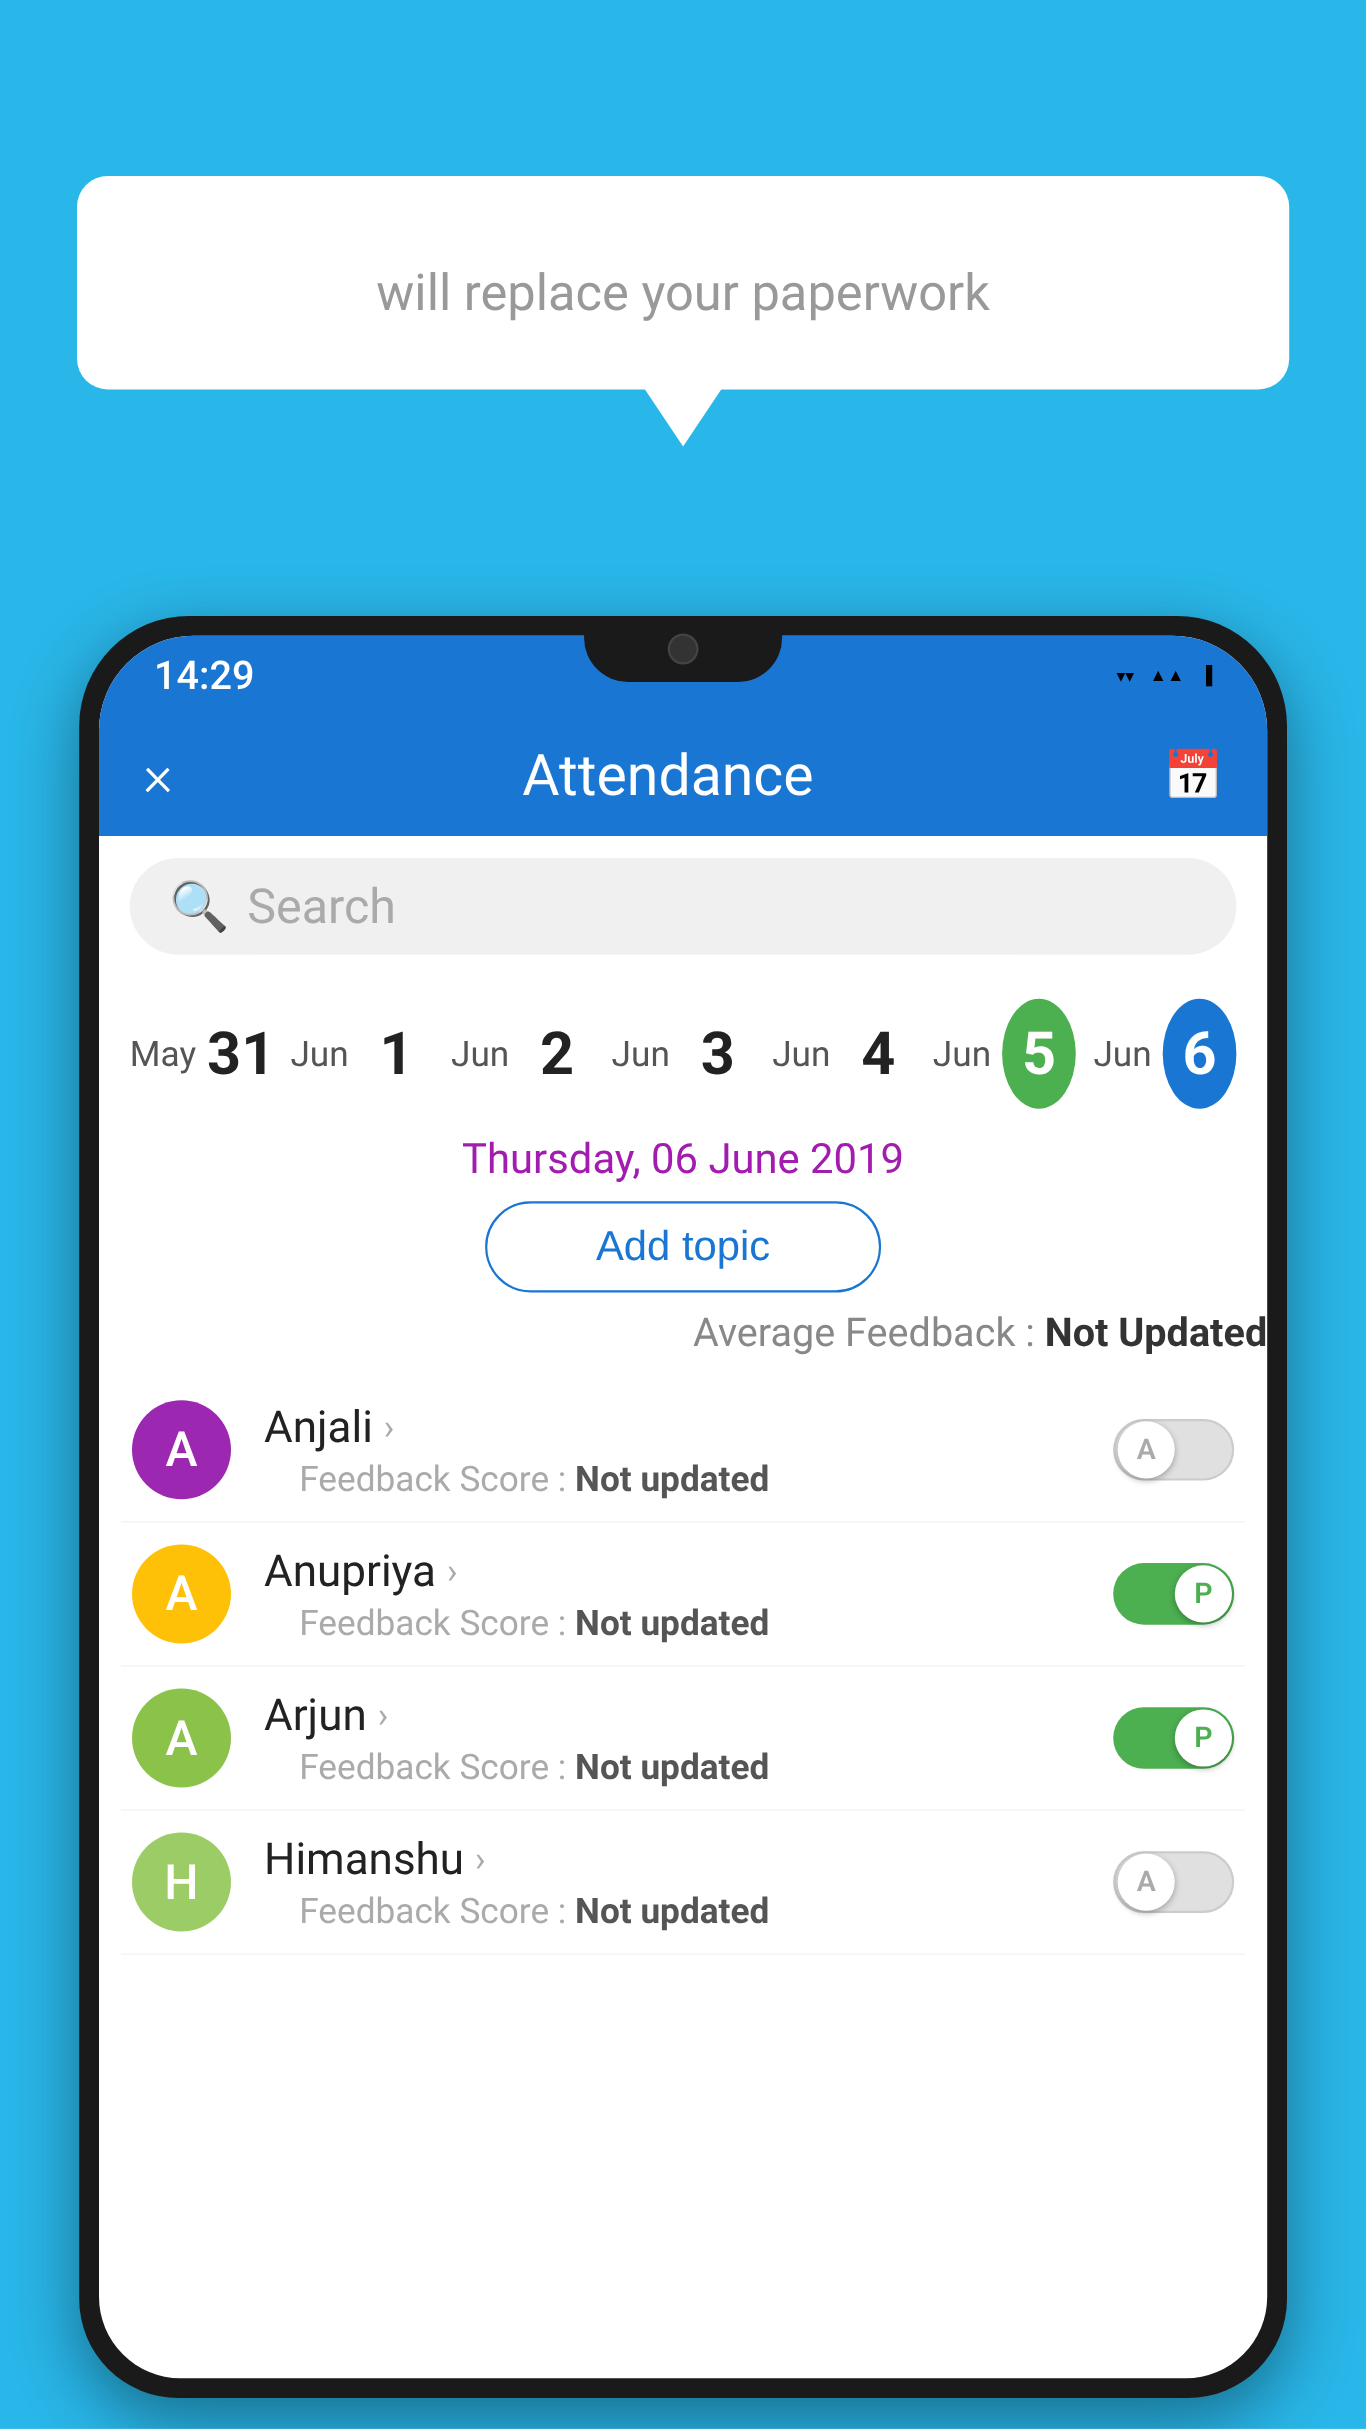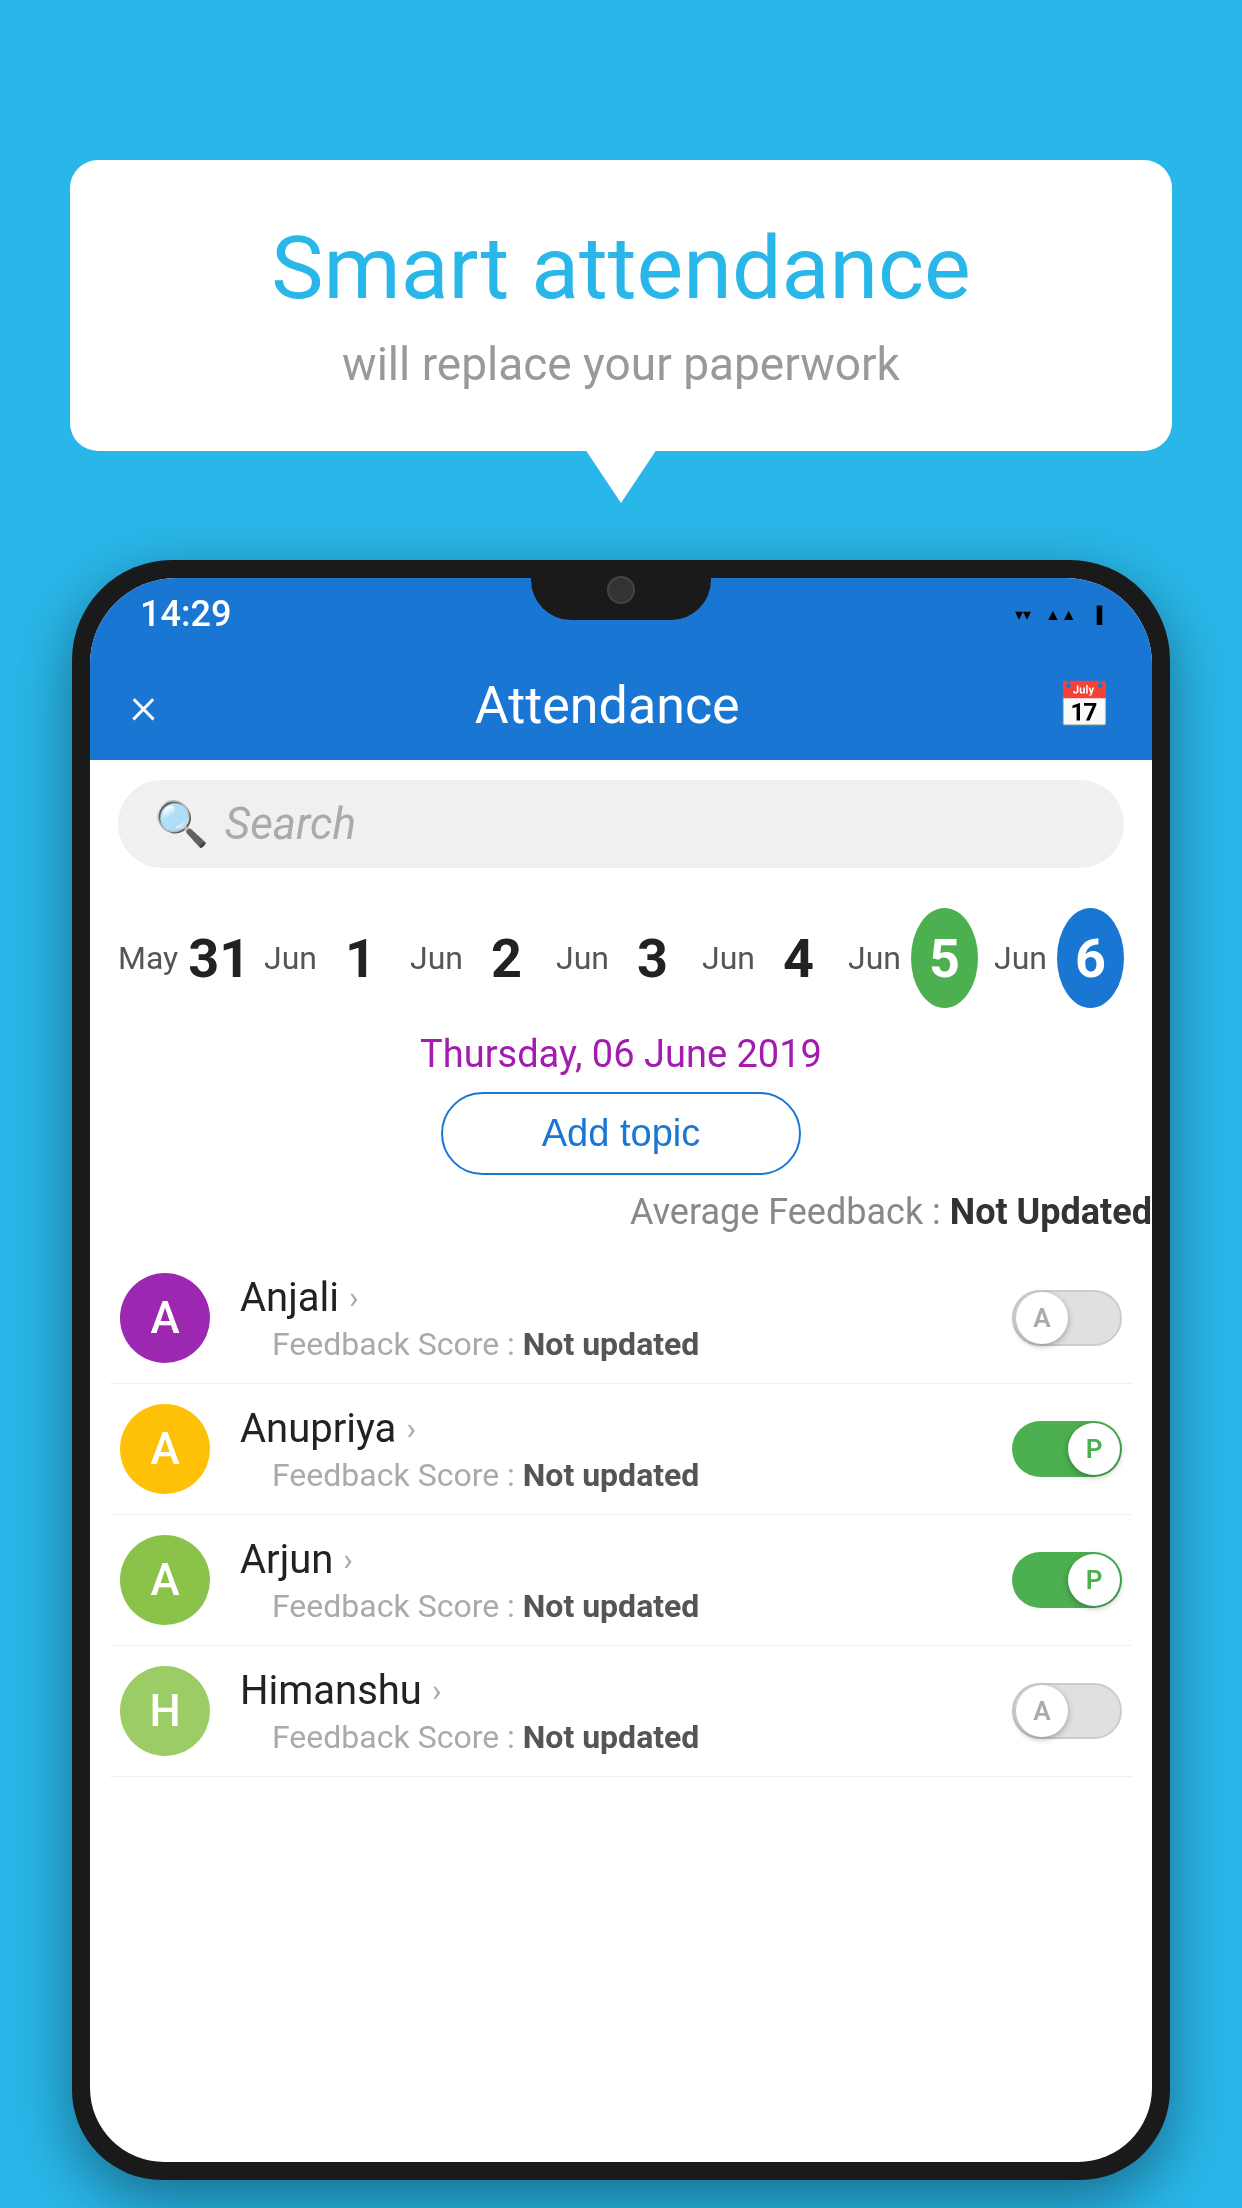--- a/index.html
+++ b/index.html
@@ -167,21 +167,20 @@
       height: 88px;
       display: flex;
       align-items: center;
       padding: 0 36px;
       gap: 16px;
     }
 
     .search-text {
       font-size: 44px;
       color: #aaa;
-      font-style: italic;
     }
 
     
     .calendar-strip {
       display: flex;
       justify-content: space-around;
       padding: 20px 20px 0 20px;
     }
 
     .cal-day {
@@ -364,21 +363,20 @@
       color: #4CAF50;
     }
   </style>
 </head>
 <body>
 
 <div style="position:absolute;width:1242px;height:2208px;background:#29B6E8;"></div>
 
 <div class="speech-bubble-container">
   <div class="speech-bubble">
-    <div class="bubble-title">Smart attendance</div>
     <div class="bubble-subtitle">will replace your paperwork</div>
   </div>
 </div>
 
 <div class="phone-container">
   <div class="phone-outer">
     <div class="phone-notch">
       <div class="camera-dot"></div>
     </div>
     <div class="phone-screen">

